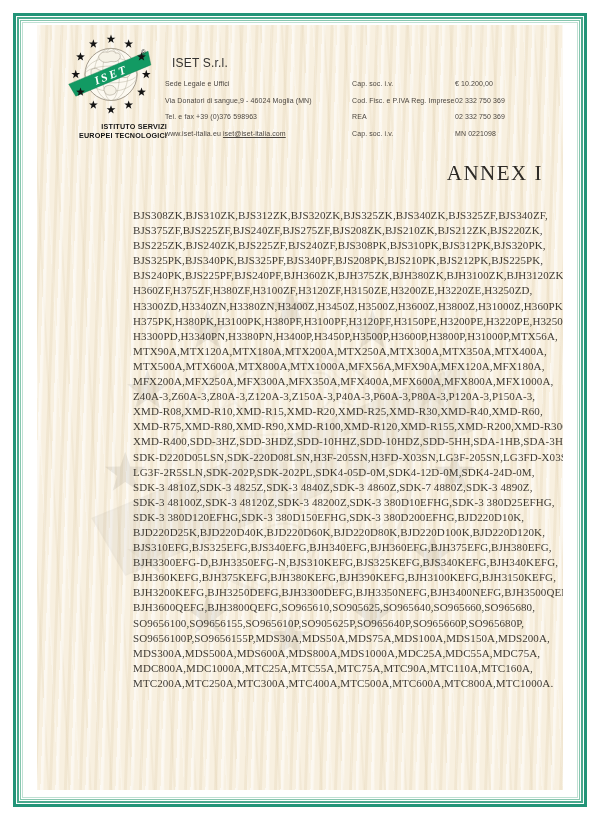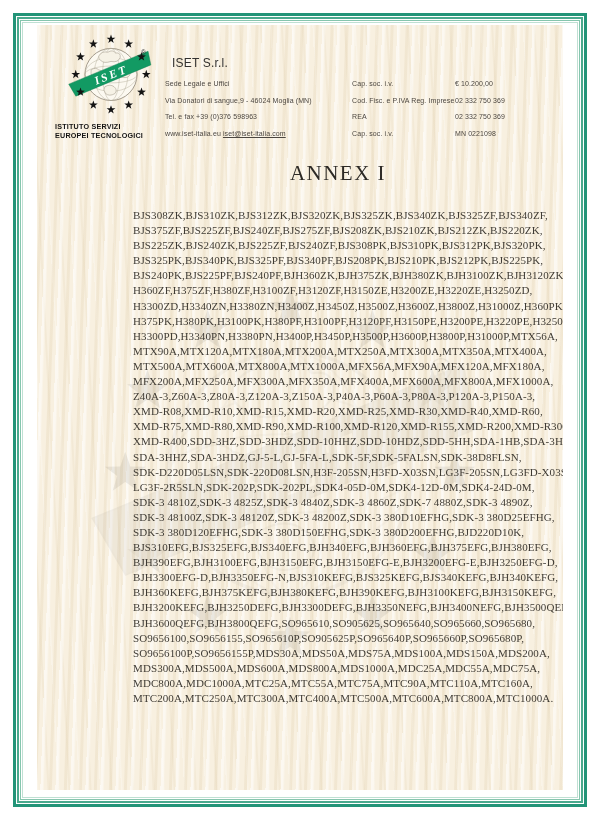--- a/index.html
+++ b/index.html
@@ -26,40 +26,40 @@
         rgba(255,255,255,.25) 0 1px, rgba(255,255,255,0) 2px 10px,
         rgba(221,203,168,.18) 11px 12px, rgba(255,255,255,0) 13px 21px);
     overflow:hidden;
   }
   .watermark{
     position:absolute;left:38px;top:255px;width:430px;height:401px;
     opacity:.07;filter:grayscale(100%);z-index:0;pointer-events:none;
   }
   .content{position:absolute;inset:0;z-index:1;}
   
-  .logo-block{position:absolute;left:18px;top:8px;width:112px;text-align:left;}
+  .logo-block{position:absolute;left:18px;top:8px;width:112px;text-align:right;}
   .logo-svg{width:92px;height:86px;display:block;margin:0 auto;}
   .logo-caption{
     margin-top:3px;font-size:7.2px;font-weight:bold;letter-spacing:.2px;
     line-height:9px;color:#141414;
   }
   .company-name{
     position:absolute;left:128px;top:24px;margin:7px;
     font-size:12px;font-weight:500;color:#333230;letter-spacing:.2px;
   }
   .info-grid{
     position:absolute;left:128px;top:51px;width:398px;
     display:grid;grid-template-columns:187px 103px 1fr;
     font-size:7px;line-height:16.6px;color:#4c4741;letter-spacing:.1px;
   }
   .info-grid a.email{color:#4c4741;text-decoration:underline;}
   
   .annex-title{
     position:absolute;left:96px;top:136px;width:410px;margin:0;
-    text-align:center;
+    text-align:right;
     font-family:"Liberation Serif",serif;font-weight:400;
     font-size:21px;line-height:24px;letter-spacing:1.5px;color:#2d2a26;
   }
   .code-list{
     position:absolute;left:96px;top:183px;
     font-family:"Liberation Serif",serif;
     font-size:11px;line-height:15.1px;letter-spacing:.1px;
     color:var(--body-text,#3f3b34);
   }
   .code-list div{white-space:nowrap;}
@@ -164,28 +164,27 @@
                 <div>H3300ZD,H3340ZN,H3380ZN,H3400Z,H3450Z,H3500Z,H3600Z,H3800Z,H31000Z,H360PK,</div>
                 <div>H375PK,H380PK,H3100PK,H380PF,H3100PF,H3120PF,H3150PE,H3200PE,H3220PE,H3250PD,</div>
                 <div>H3300PD,H3340PN,H3380PN,H3400P,H3450P,H3500P,H3600P,H3800P,H31000P,MTX56A,</div>
                 <div>MTX90A,MTX120A,MTX180A,MTX200A,MTX250A,MTX300A,MTX350A,MTX400A,</div>
                 <div>MTX500A,MTX600A,MTX800A,MTX1000A,MFX56A,MFX90A,MFX120A,MFX180A,</div>
                 <div>MFX200A,MFX250A,MFX300A,MFX350A,MFX400A,MFX600A,MFX800A,MFX1000A,</div>
                 <div>Z40A-3,Z60A-3,Z80A-3,Z120A-3,Z150A-3,P40A-3,P60A-3,P80A-3,P120A-3,P150A-3,</div>
                 <div>XMD-R08,XMD-R10,XMD-R15,XMD-R20,XMD-R25,XMD-R30,XMD-R40,XMD-R60,</div>
                 <div>XMD-R75,XMD-R80,XMD-R90,XMD-R100,XMD-R120,XMD-R155,XMD-R200,XMD-R300,</div>
                 <div>XMD-R400,SDD-3HZ,SDD-3HDZ,SDD-10HHZ,SDD-10HDZ,SDD-5HH,SDA-1HB,SDA-3HZ,</div>
-                <div>SDA-3HHZ,SDA-3HDZ,GJ-5-L,GJ-5FA-L,SDK-5F,SDK-5FALSN,SDK-38D8FLSN,</div>
                 <div>SDK-D220D05LSN,SDK-220D08LSN,H3F-205SN,H3FD-X03SN,LG3F-205SN,LG3FD-X03SN,</div>
                 <div>LG3F-2R5SLN,SDK-202P,SDK-202PL,SDK4-05D-0M,SDK4-12D-0M,SDK4-24D-0M,</div>
                 <div>SDK-3 4810Z,SDK-3 4825Z,SDK-3 4840Z,SDK-3 4860Z,SDK-7 4880Z,SDK-3 4890Z,</div>
                 <div>SDK-3 48100Z,SDK-3 48120Z,SDK-3 48200Z,SDK-3 380D10EFHG,SDK-3 380D25EFHG,</div>
                 <div>SDK-3 380D120EFHG,SDK-3 380D150EFHG,SDK-3 380D200EFHG,BJD220D10K,</div>
+                <div>BJD220D25K,BJD220D40K,BJD220D60K,BJD220D80K,BJD220D100K,BJD220D120K,</div>
                 <div>BJS310EFG,BJS325EFG,BJS340EFG,BJH340EFG,BJH360EFG,BJH375EFG,BJH380EFG,</div>
-                <div>BJH390EFG,BJH3100EFG,BJH3150EFG,BJH3150EFG-E,BJH3200EFG-E,BJH3250EFG-D,</div>
                 <div>BJH3300EFG-D,BJH3350EFG-N,BJS310KEFG,BJS325KEFG,BJS340KEFG,BJH340KEFG,</div>
                 <div>BJH360KEFG,BJH375KEFG,BJH380KEFG,BJH390KEFG,BJH3100KEFG,BJH3150KEFG,</div>
                 <div>BJH3200KEFG,BJH3250DEFG,BJH3300DEFG,BJH3350NEFG,BJH3400NEFG,BJH3500QEFG,</div>
                 <div>BJH3600QEFG,BJH3800QEFG,SO965610,SO905625,SO965640,SO965660,SO965680,</div>
                 <div>SO9656100,SO9656155,SO965610P,SO905625P,SO965640P,SO965660P,SO965680P,</div>
                 <div>SO9656100P,SO9656155P,MDS30A,MDS50A,MDS75A,MDS100A,MDS150A,MDS200A,</div>
                 <div>MDS300A,MDS500A,MDS600A,MDS800A,MDS1000A,MDC25A,MDC55A,MDC75A,</div>
                 <div>MDC800A,MDC1000A,MTC25A,MTC55A,MTC75A,MTC90A,MTC110A,MTC160A,</div>
                 <div>MTC200A,MTC250A,MTC300A,MTC400A,MTC500A,MTC600A,MTC800A,MTC1000A.</div>
               </div>

